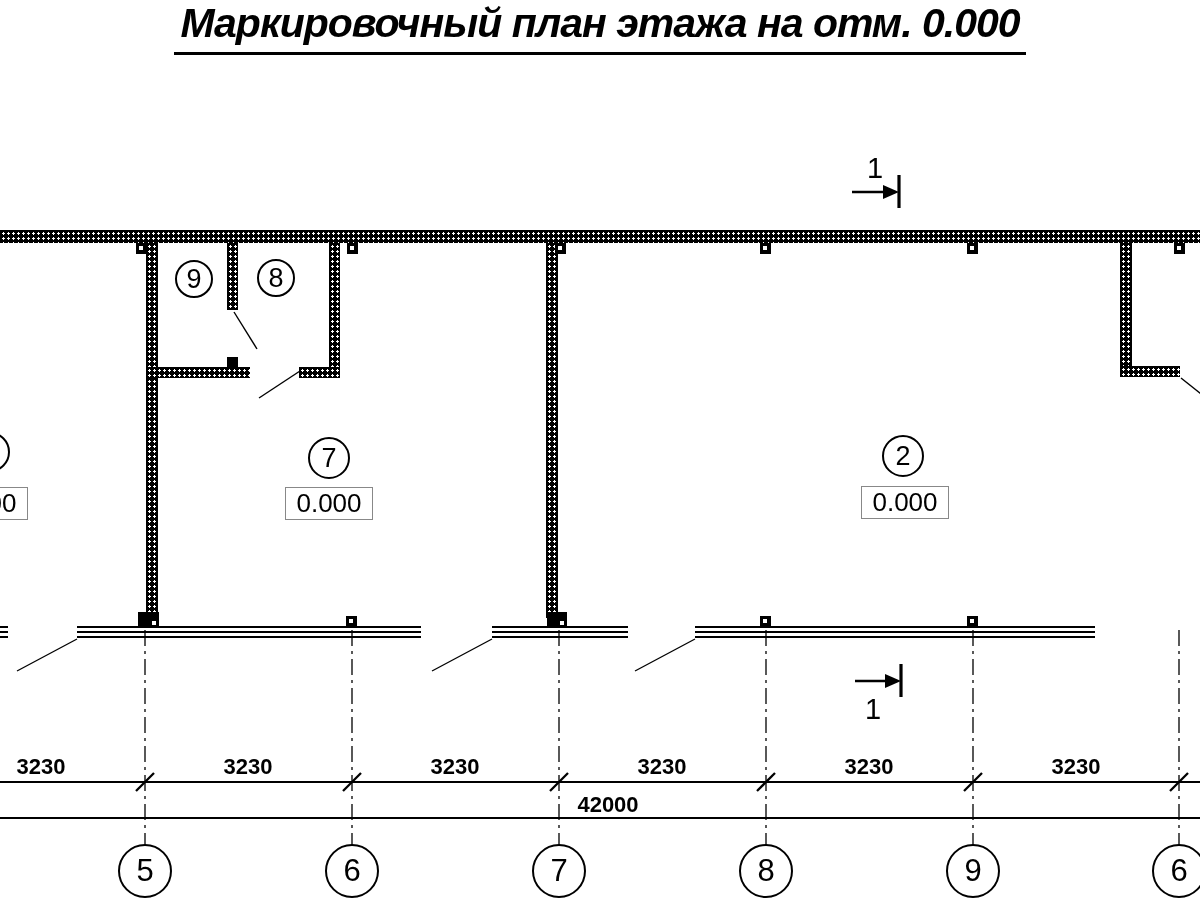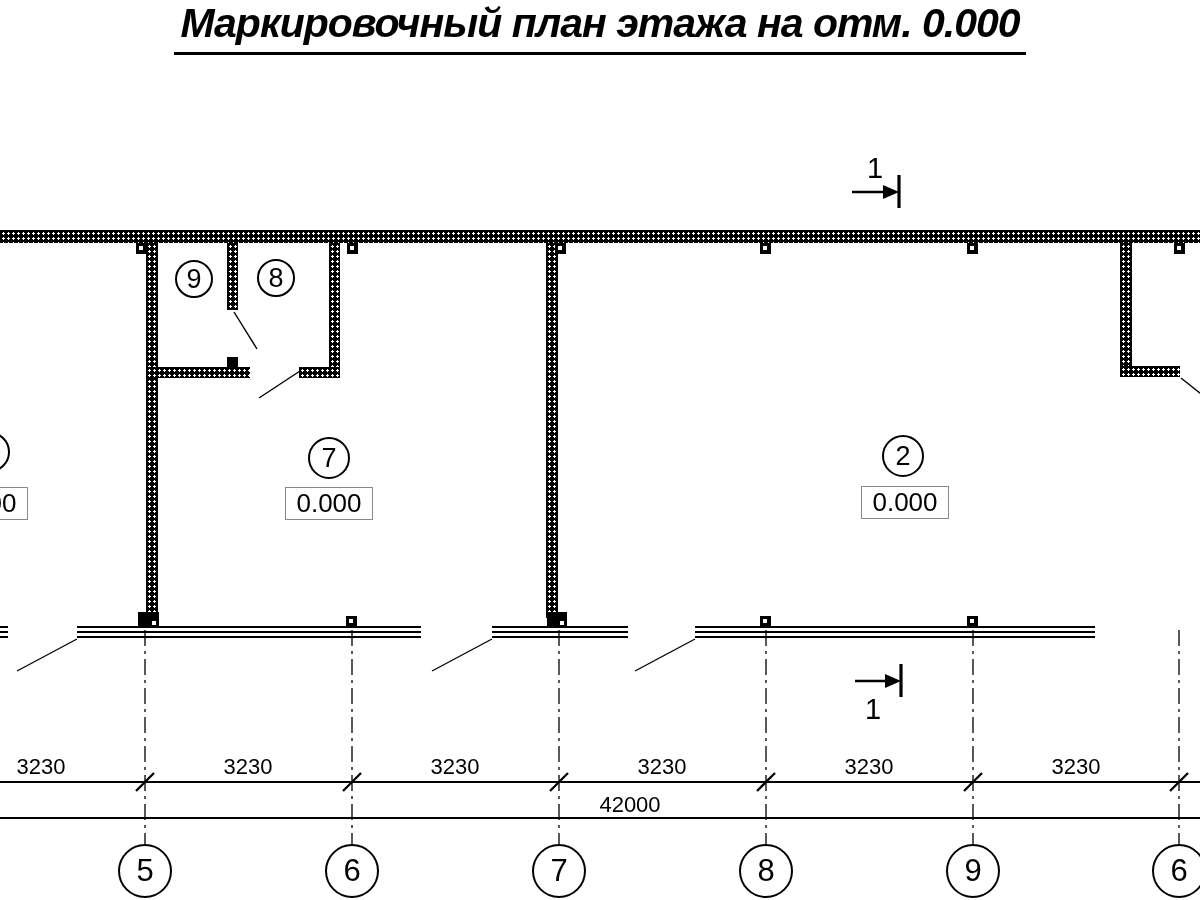--- a/index.html
+++ b/index.html
@@ -51,21 +51,21 @@
     display:flex;align-items:center;justify-content:center;
     font-size:31px;box-sizing:border-box;
   }
   
   .ebox{
     width:88px;height:33px;border:1.4px solid #888;background:#fff;
     display:flex;align-items:center;justify-content:center;
     font-size:26px;letter-spacing:0px;box-sizing:border-box;color:#000;
   }
   
-  .dimlabel{width:70px;text-align:center;font-size:22px;}
+  .dimlabel{width:70px;text-align:center;font-size:22px;font-weight:bold;}
   .seclabel{font-size:29px;width:30px;text-align:center;}
   svg line, svg polygon{vector-effect:non-scaling-stroke;}
 </style>
 </head>
 <body>
 
 <div id="stage">
 
   <div class="abs" id="title-wrap">
     <span id="title-text">Маркировочный план этажа на отм. 0.000</span>
@@ -193,21 +193,21 @@
 
   <div class="abs seclabel" style="left:860px;top:152px;">1</div>
   <div class="abs seclabel" style="left:858px;top:693px;">1</div>
 
   <div class="abs dimlabel" style="left:6px;top:754px;">3230</div>
   <div class="abs dimlabel" style="left:213px;top:754px;">3230</div>
   <div class="abs dimlabel" style="left:420px;top:754px;">3230</div>
   <div class="abs dimlabel" style="left:627px;top:754px;">3230</div>
   <div class="abs dimlabel" style="left:834px;top:754px;">3230</div>
   <div class="abs dimlabel" style="left:1041px;top:754px;">3230</div>
-  <div class="abs dimlabel" style="left:585px;top:792px;width:90px;">42000</div>
+  <div class="abs dimlabel" style="left:563px;top:792px;width:90px;">42000</div>
 
   <div class="abs gcircle" style="left:118px;top:844px;">
     <span>5</span>
   </div>
   <div class="abs gcircle" style="left:325px;top:844px;">
     <span>6</span>
   </div>
   <div class="abs gcircle" style="left:532px;top:844px;">
     <span>7</span>
   </div>

